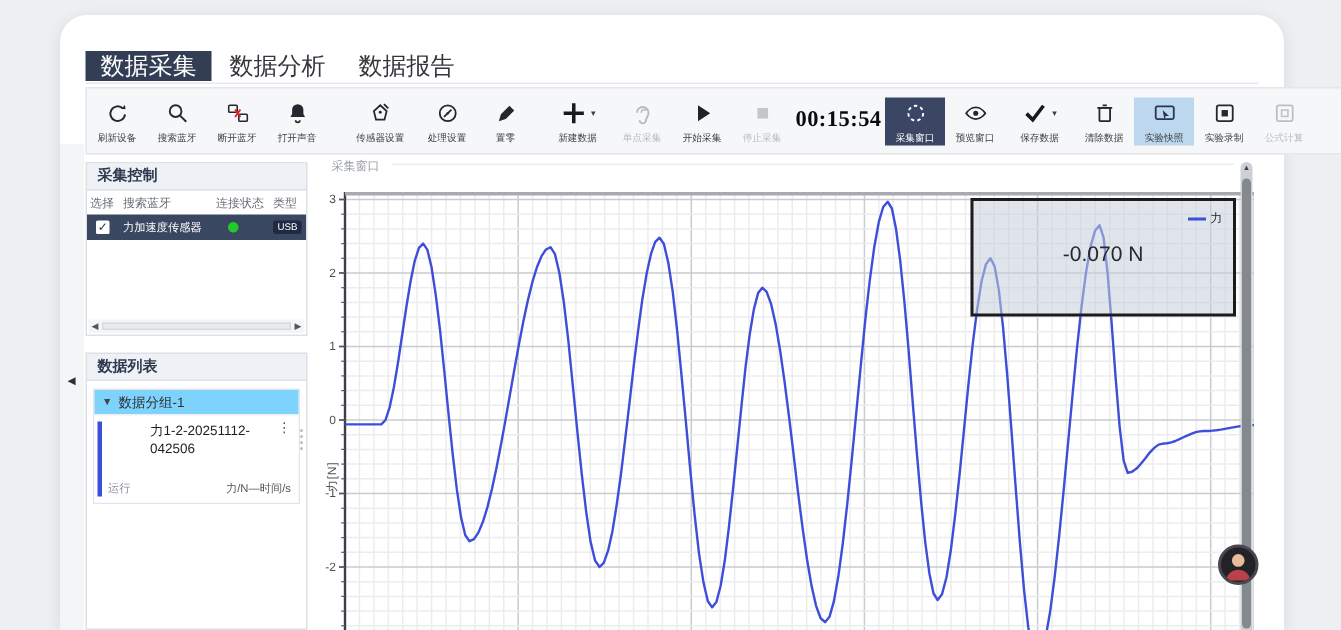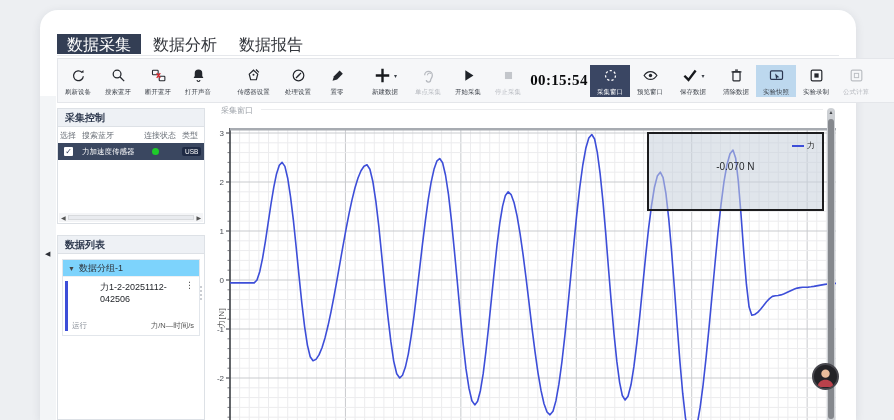--- a/index.html
+++ b/index.html
@@ -72,21 +72,21 @@
   .chart { position:absolute; left:175px; top:95px; width:624px; height:315px; }
   .plabel { position:absolute; left:6px; top:0; font-size:8px; color:#9ca1a8; }
   .pline { position:absolute; left:46px; right:16px; top:4px; height:1px; background:#ecedef; }
   .ctitle { position:absolute; left:15px; top:11px; width:606px; text-align:center; font-size:10.5px;
             font-weight:bold; color:#17191d; }
   .plot { position:absolute; left:15px; top:23px; width:606px; height:292px; }
   .plot svg { position:absolute; left:-26px; top:0; }
   .ylab { position:absolute; left:-14px; top:200px; font-size:8px; color:#555;
           transform:rotate(-90deg); transform-origin:left top; letter-spacing:.5px; }
   .selbox { position:absolute; border:2px solid #1c1c1e; background:rgba(199,208,218,.55); }
-  .selann { position:absolute; left:0; right:0; top:27px; text-align:center; font-size:10px; color:#26282c; }
+  .selann { position:absolute; left:0; right:0; top:27px; text-align:center; font-size:14px; color:#26282c; }
   .legend { position:absolute; right:7px; top:6px; display:flex; align-items:center; gap:3px;
             font-size:8px; color:#222; }
   .ldash { width:12px; height:2px; }
   .vscroll { position:absolute; left:612px; top:3px; bottom:0; width:8px; background:#cdd0d4;
              border-radius:4px 4px 0 0; }
   .vthumb { position:absolute; left:1px; top:11px; bottom:1px; width:6px; background:#85888d;
             border-radius:3px; }
   .varrow { position:absolute; top:1px; left:0; width:8px; text-align:center; font-size:5px; color:#3f4246; }
 
   .avatar { position:absolute; left:812px; top:363px; width:27px; height:27px; border-radius:50%;

